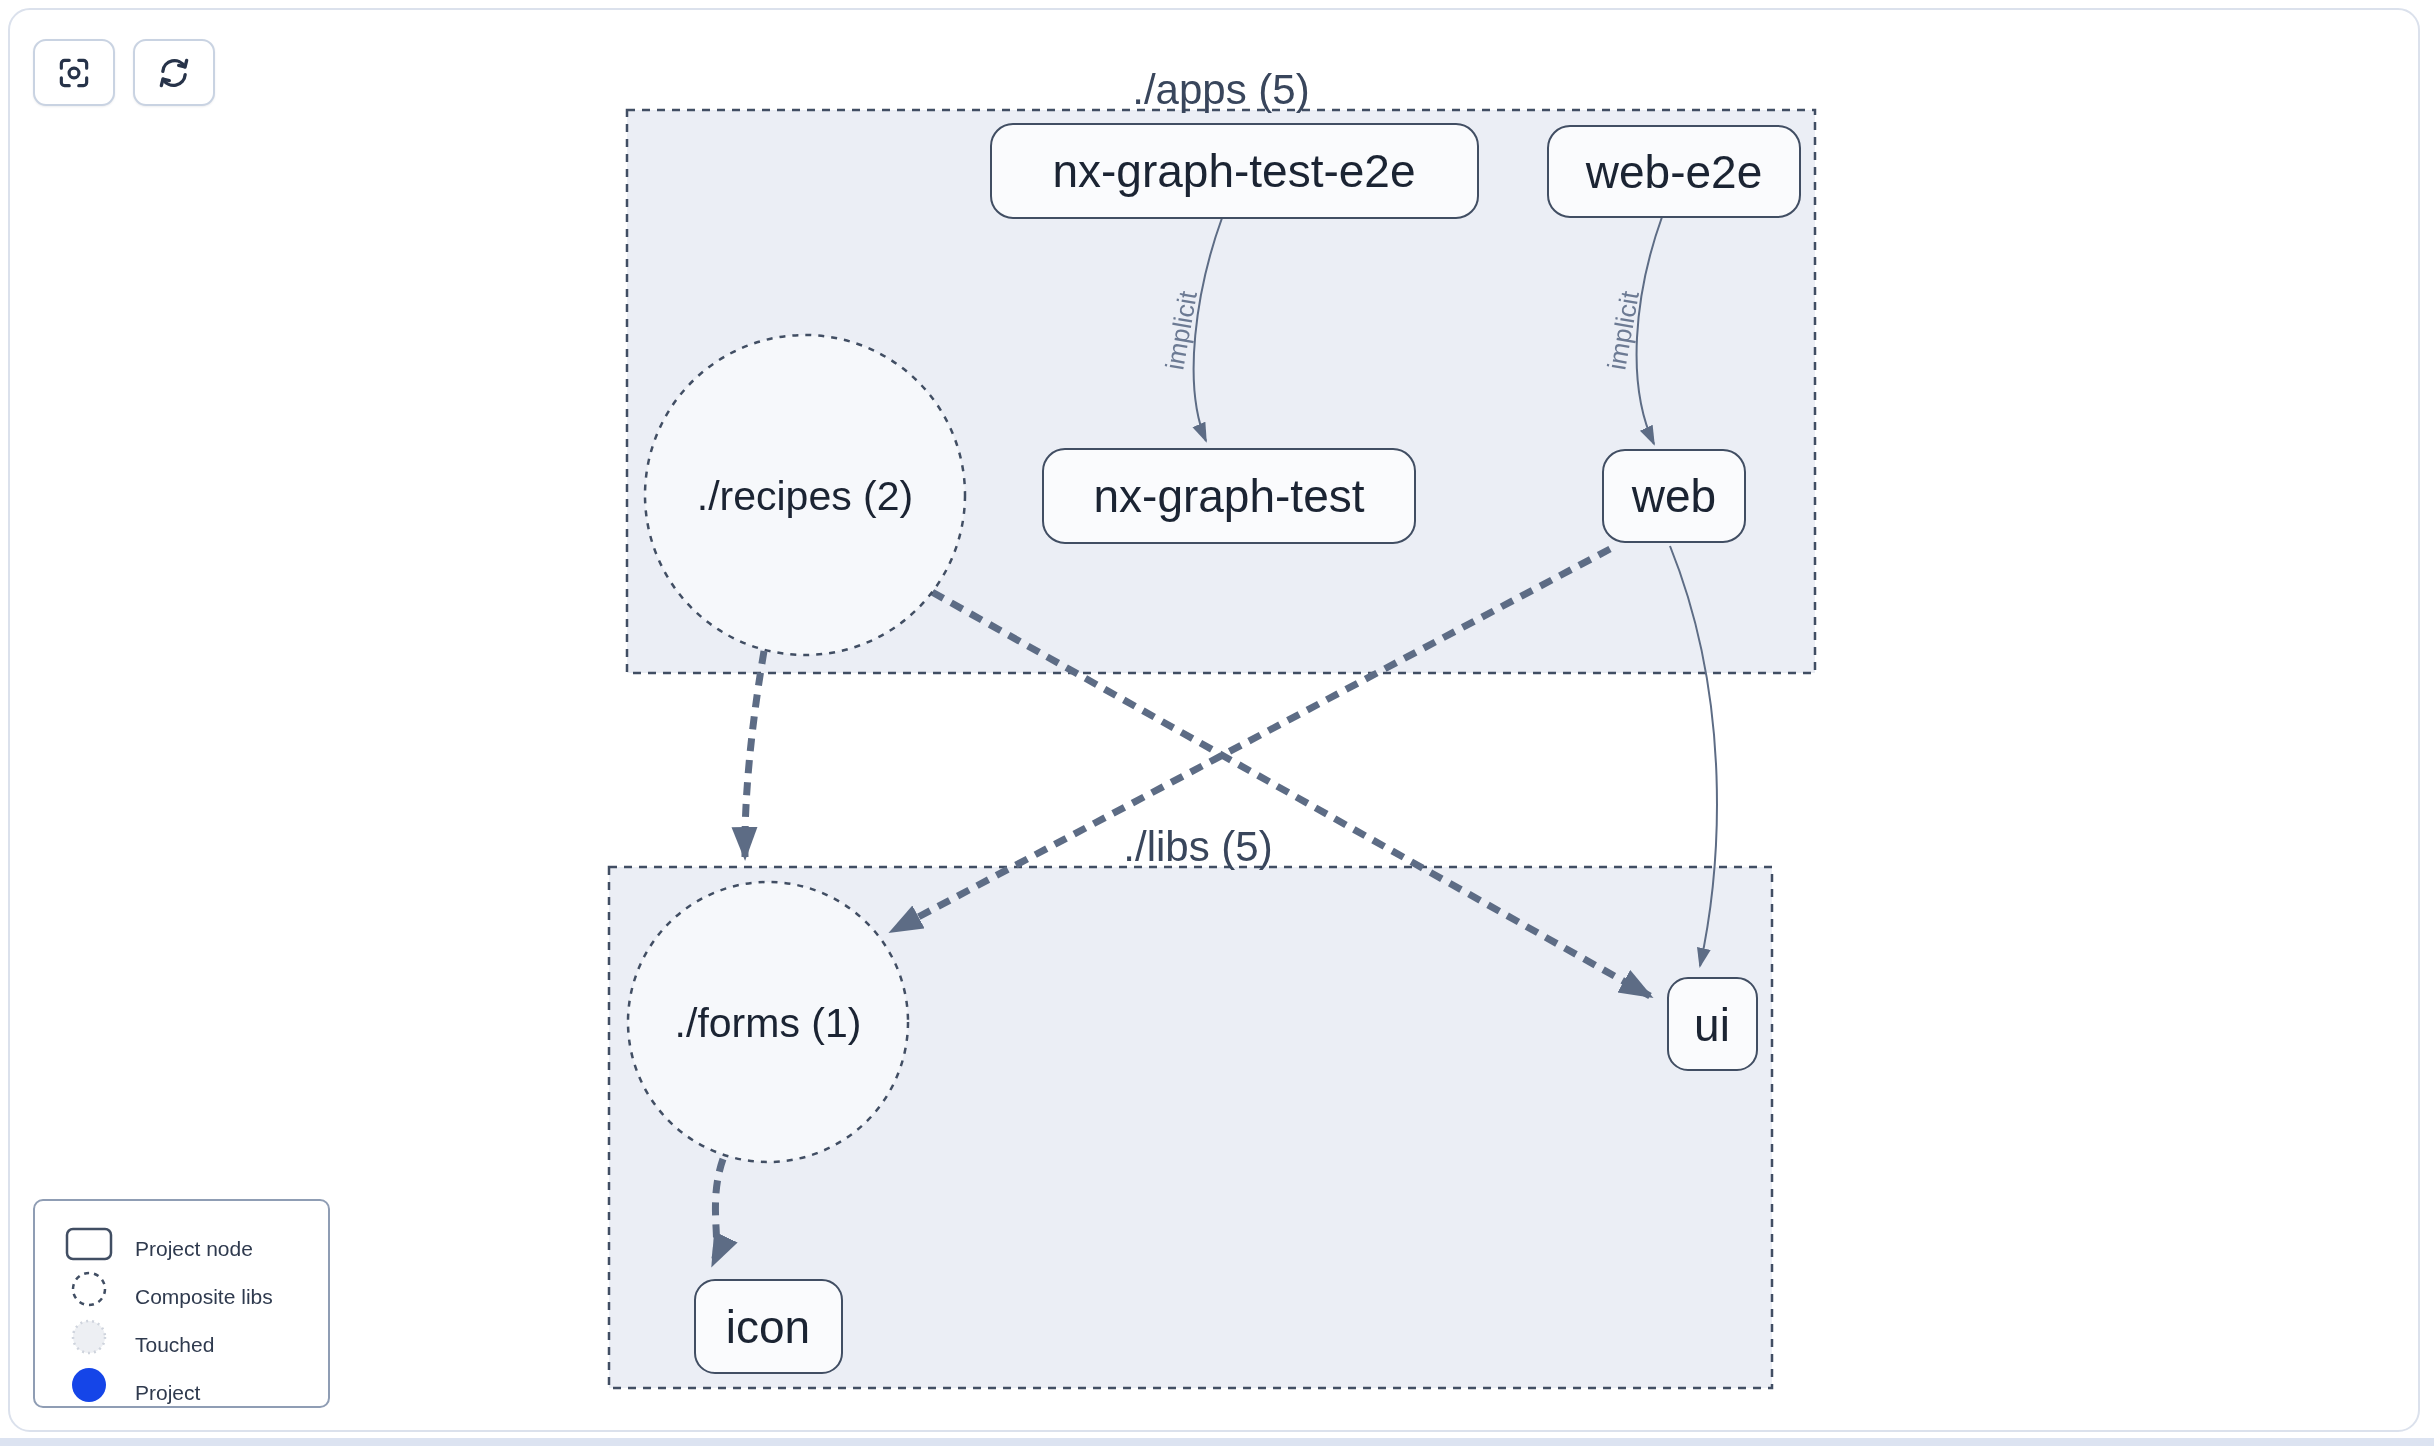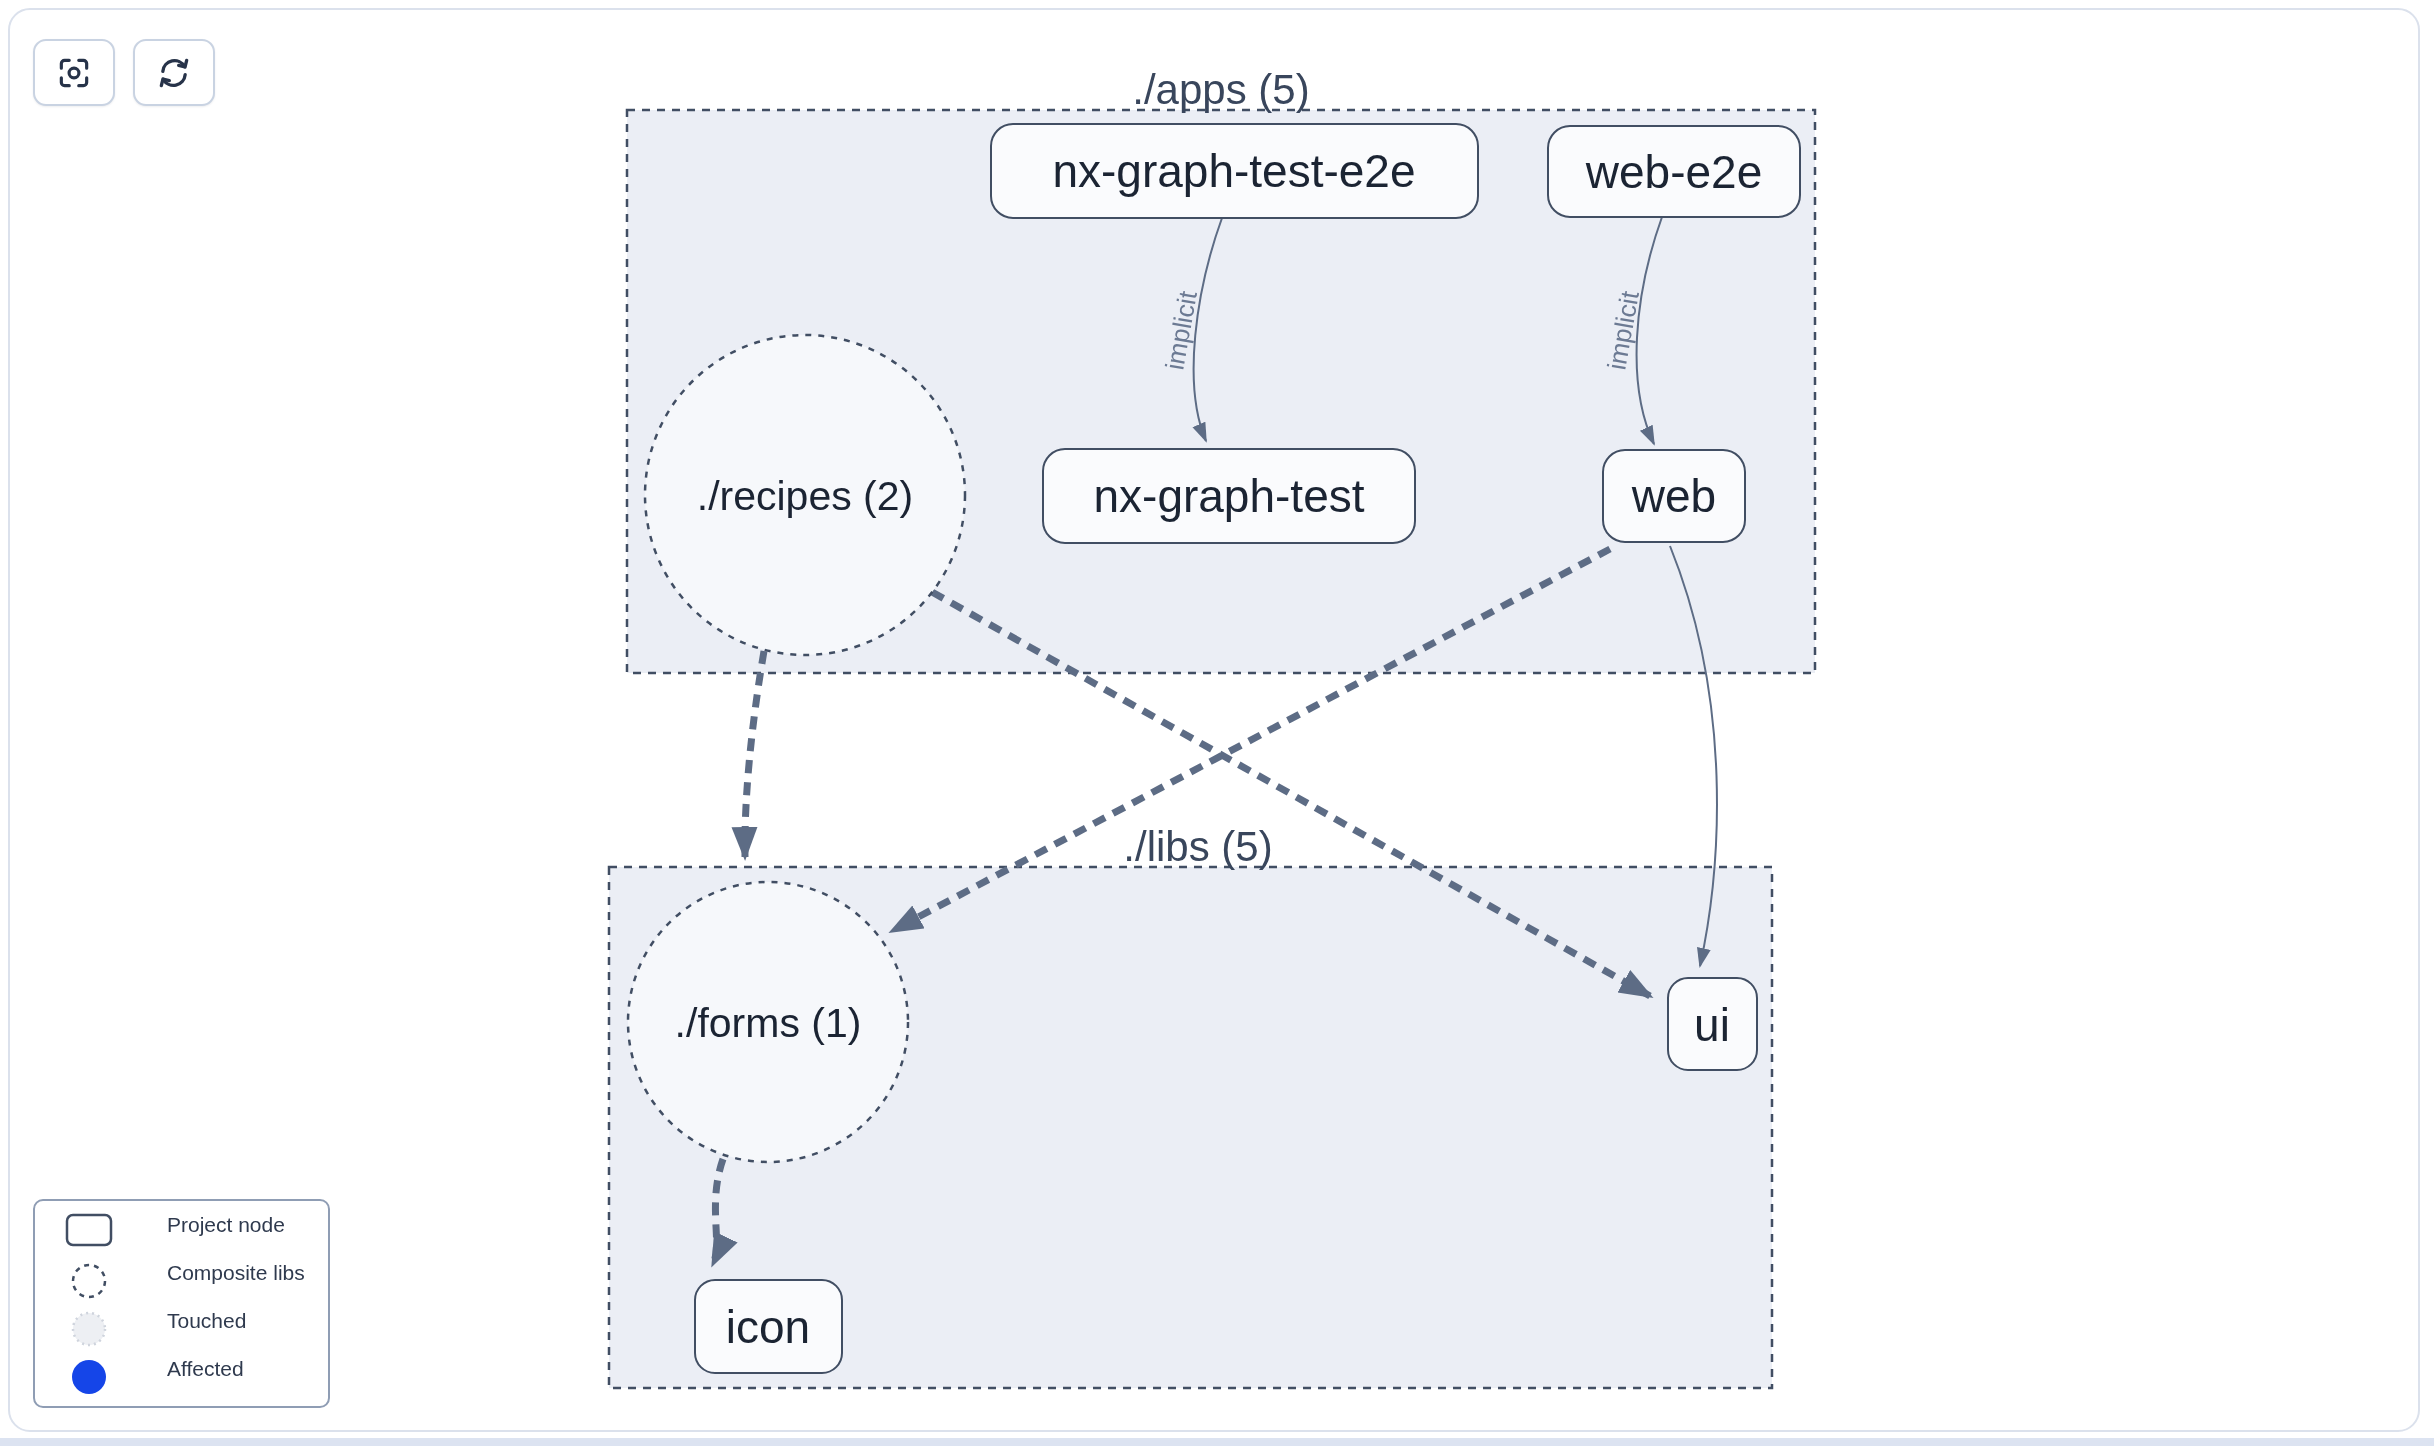--- a/index.html
+++ b/index.html
@@ -20,21 +20,21 @@
     width:82px;height:67px;background:#ffffff;border:2px solid #c9d3e2;border-radius:13px;
     display:flex;align-items:center;justify-content:center;cursor:pointer;
     box-shadow:0 1px 2px rgba(30,41,59,.08);padding:0;
   }
   .tool-btn svg{stroke:#273349;fill:none;stroke-width:2;stroke-linecap:round;stroke-linejoin:round;}
   .legend{
     position:absolute;left:33px;top:1199px;width:297px;height:209px;box-sizing:border-box;
     background:#ffffff;border:2px solid #8f9db4;border-radius:10px;
     padding:12px 0 0 26px;
   }
-  .legend-row{display:flex;align-items:flex-start;height:48px;gap:32px;}
+  .legend-row{display:flex;align-items:flex-end;height:48px;}
   .legend-swatch{width:56px;display:flex;justify-content:center;margin-right:18px;}
   .legend-label{font-size:21px;color:#2f3a4e;}
   
   .group-rect{fill:#ebeef5;stroke:#414e63;stroke-width:2.5;stroke-dasharray:8 7;}
   .group-title{font-size:42px;fill:#39465c;text-anchor:middle;}
   .composite-circle{fill:#f6f8fb;stroke:#414e63;stroke-width:2.5;stroke-dasharray:6 7;}
   .composite-label{font-size:41px;fill:#1b2433;text-anchor:middle;}
   .node-rect{fill:#fafbfd;stroke:#414e63;stroke-width:2;}
   .node-label{font-size:46px;fill:#1b2433;text-anchor:middle;}
   .edge-solid{fill:none;stroke:#5d6c85;stroke-width:2;}
@@ -155,17 +155,17 @@
       </svg>
     </span>
     <span class="legend-label">Touched</span>
   </div>
   <div class="legend-row">
     <span class="legend-swatch">
       <svg width="40" height="40" viewBox="0 0 40 40">
         <circle cx="20" cy="20" r="17" fill="#1545e8"></circle>
       </svg>
     </span>
-    <span class="legend-label">Affected</span>
+    <span class="legend-label">Project</span>
   </div>
 </div>
 
 <div class="bottom-strip"></div>
 
 </body></html>

